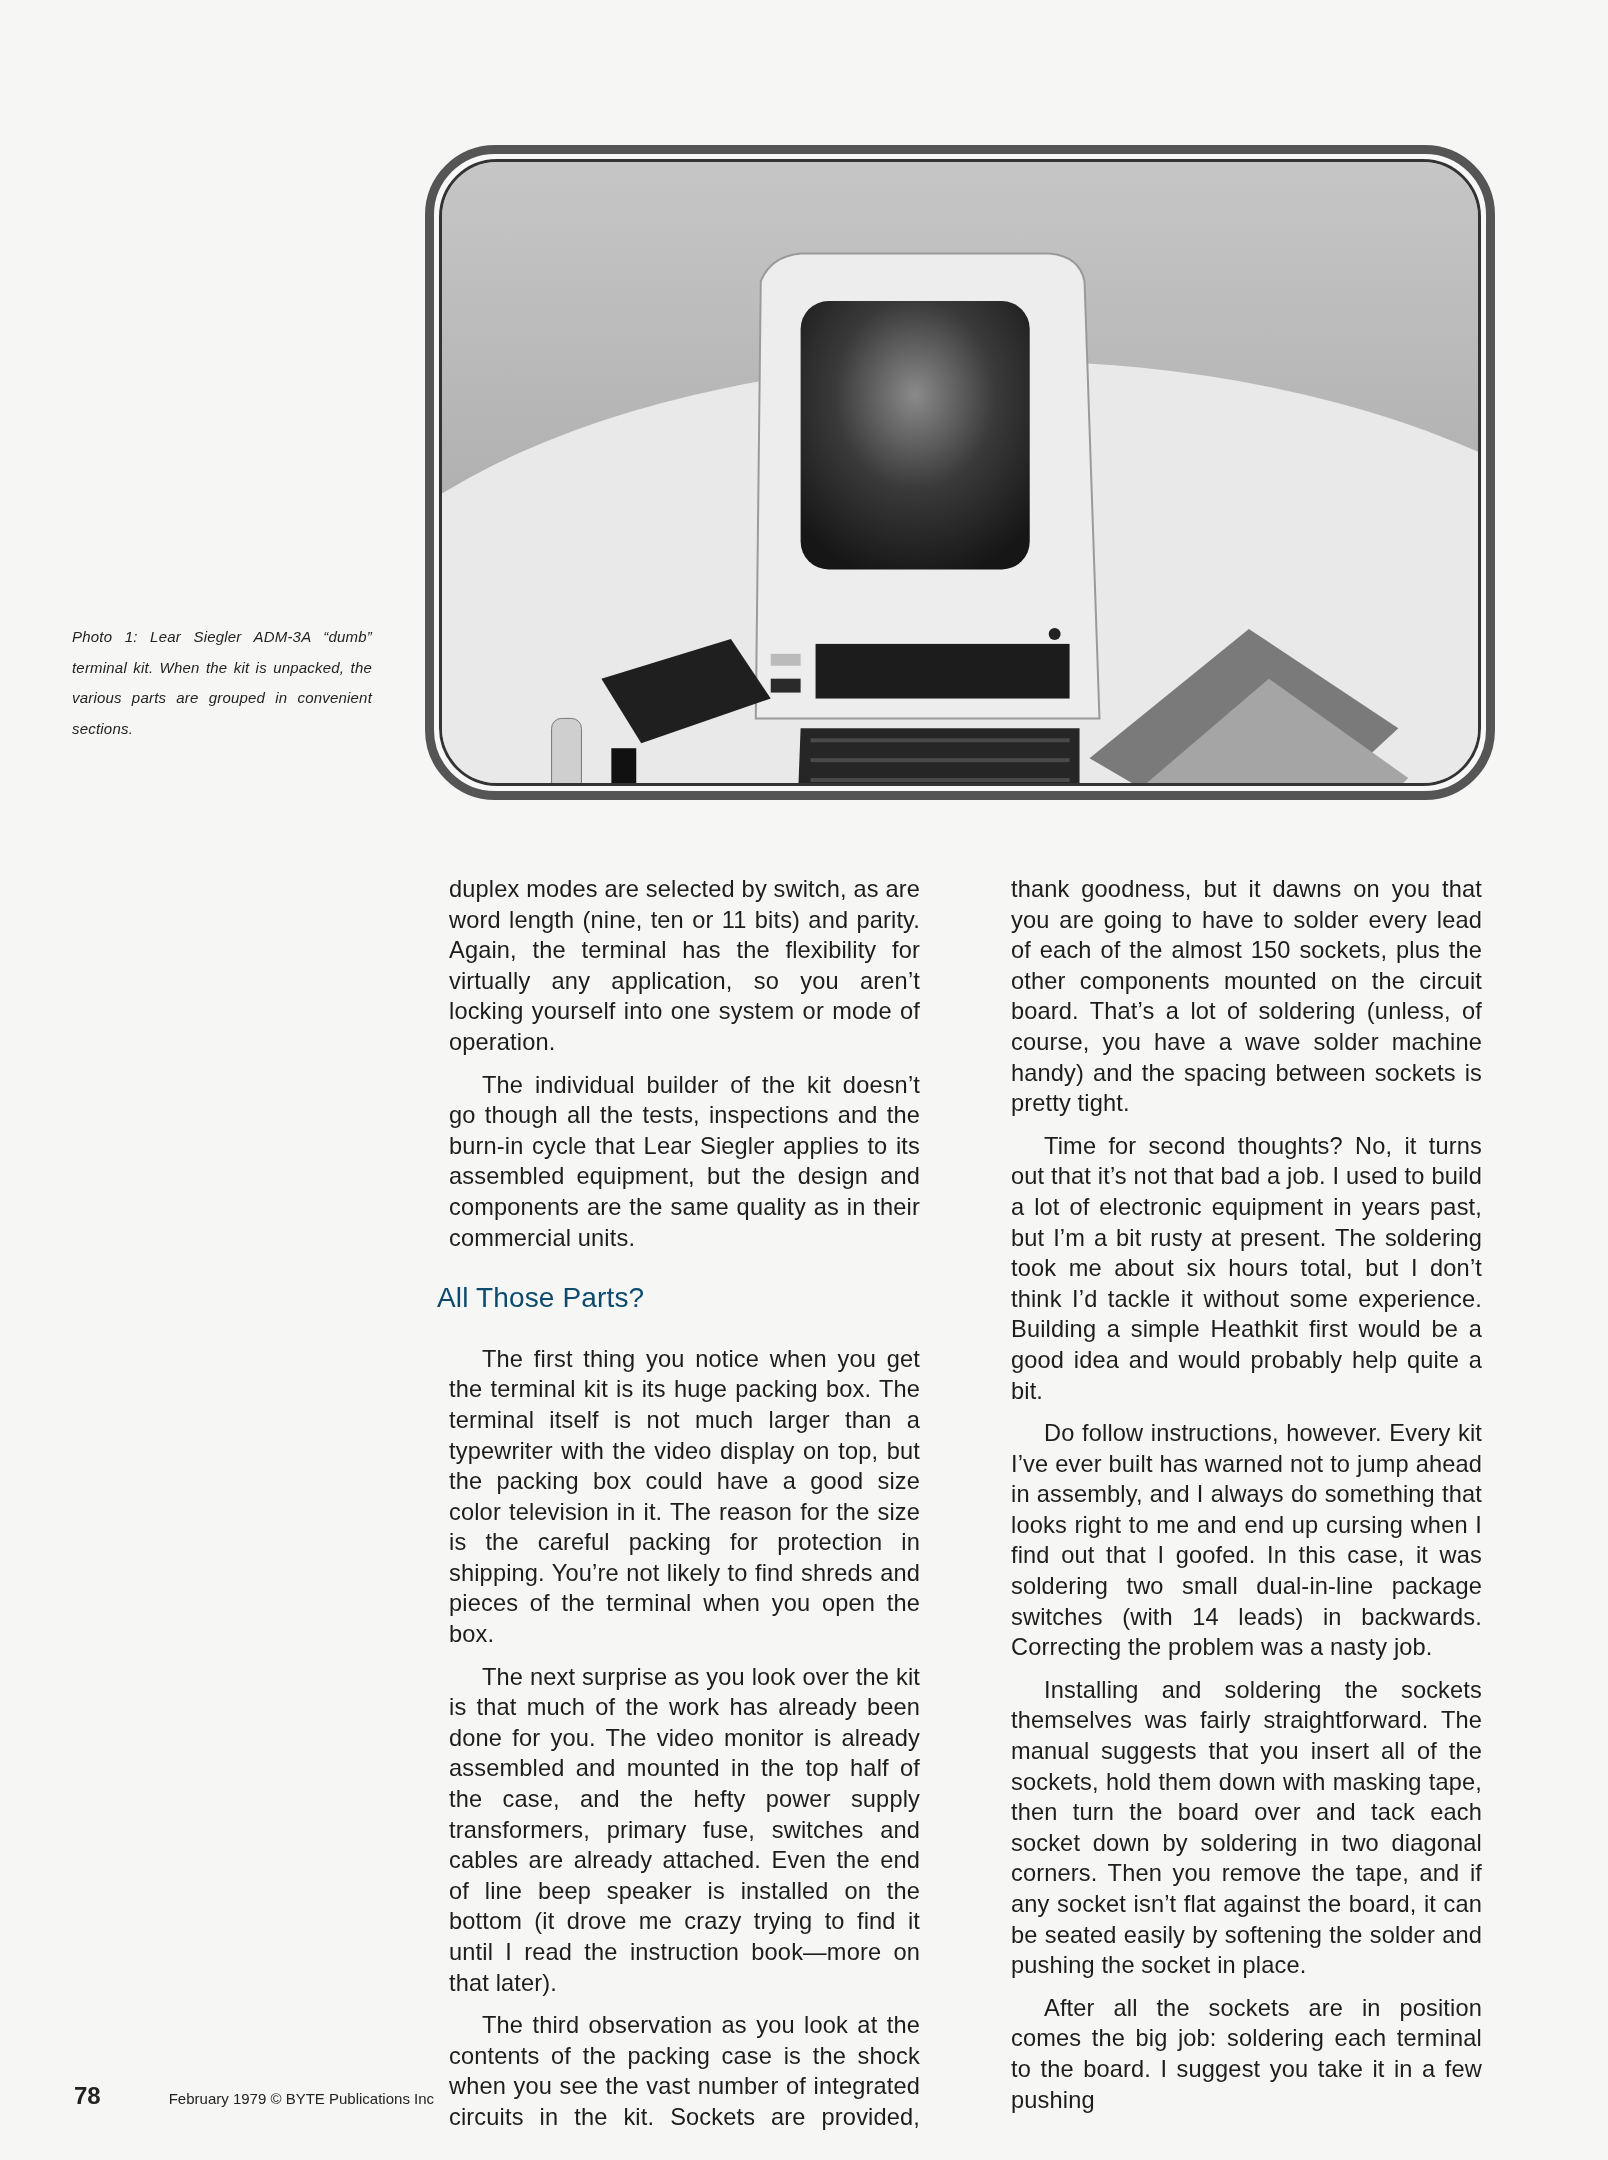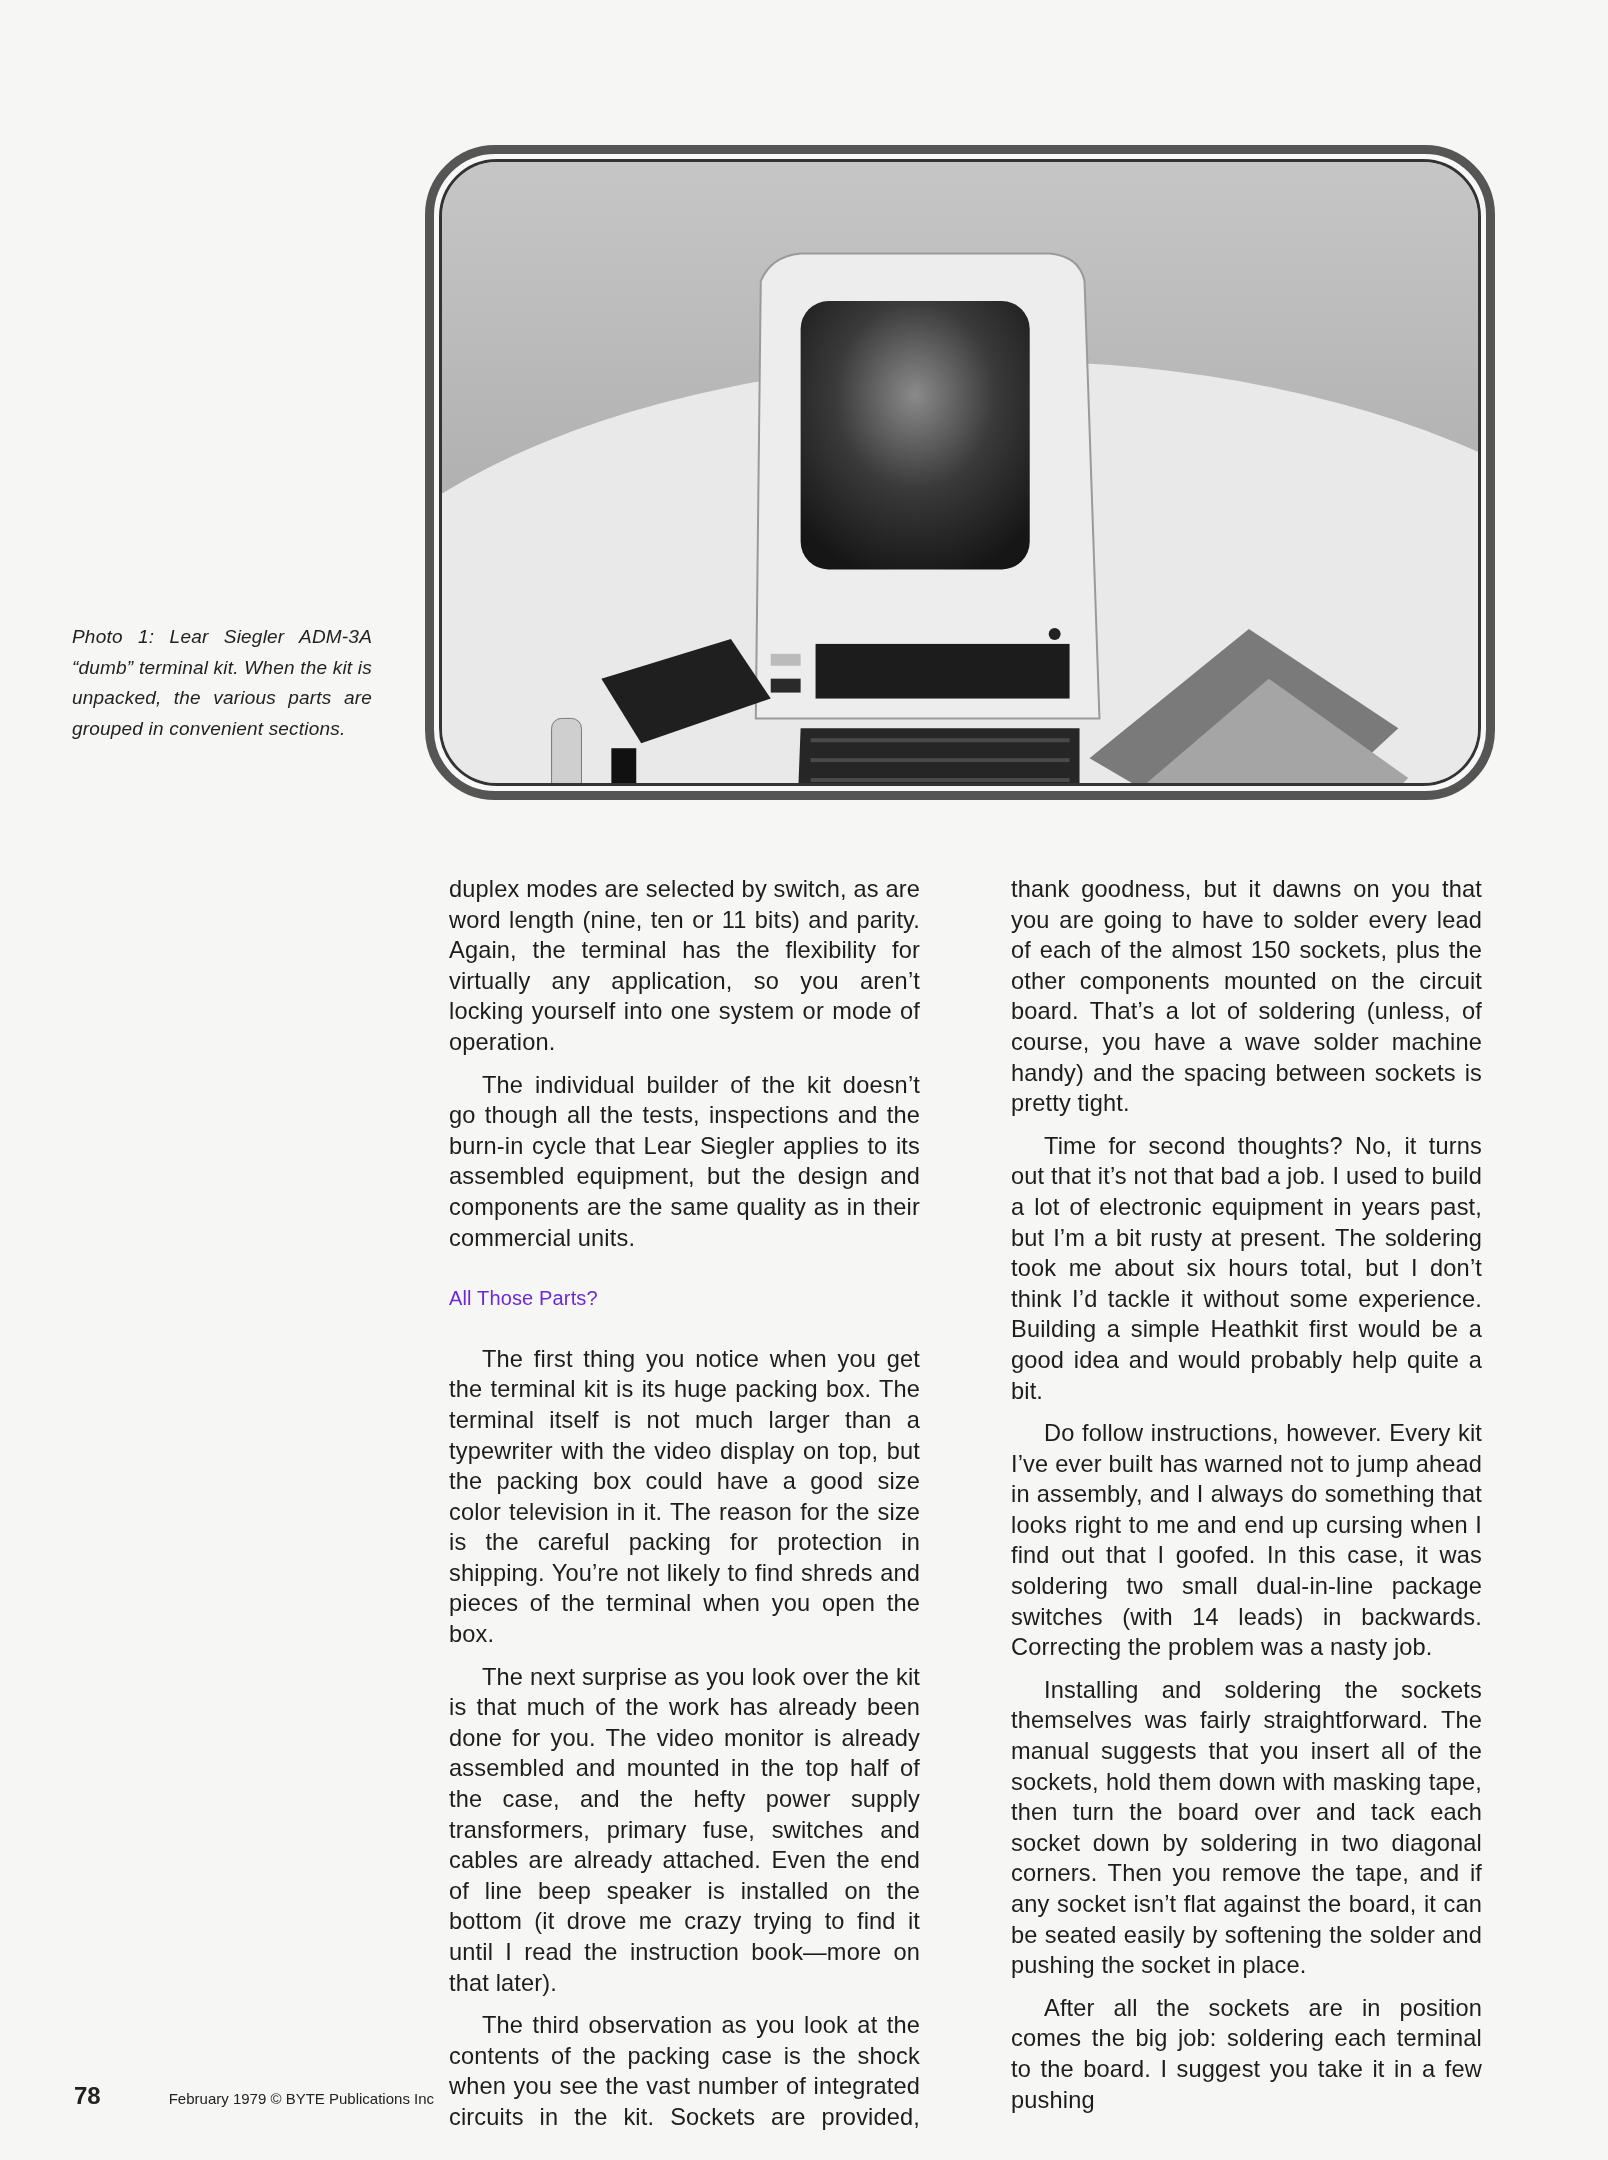--- a/index.html
+++ b/index.html
@@ -12,21 +12,21 @@
       color: #1c1c1c;
     }
     .page { position: absolute; inset: 0; }
 
     
     .caption {
       position: absolute;
       left: 72px; top: 622px;
       width: 300px;
       font-style: italic;
-      font-size: 19px;
+      font-size: 15px;
       line-height: 30.5px;
       text-align: justify;
       color: #222;
       letter-spacing: 0.2px;
     }
 
     
     .photo-frame {
       position: absolute;
       left: 425px; top: 145px;
@@ -57,25 +57,25 @@
       text-align: justify;
       color: #1d1d1d;
       letter-spacing: 0.15px;
     }
     .col-left { left: 437px; width: 495px; }
     .col-right { left: 999px; width: 495px; }
     .col p { margin: 12px; text-indent: 0; }
     .col p.indent { text-indent: 33px; }
     .col p.justify-last { text-align-last: justify; }
     .col h3 {
-      margin: 30px 0 30px 12px;
-      font-size: 20px;
+      margin: 30px 0 30px 0;
+      font-size: 28px;
       font-weight: normal;
       line-height: 30.6px;
-      color: #6d28d9;
+      color: #0c4a6e;
     }
 
     
     .footer {
       position: absolute;
       left: 74px; top: 2082px;
       display: flex; align-items: baseline;
       color: #222;
       gap: 40px;
     }

